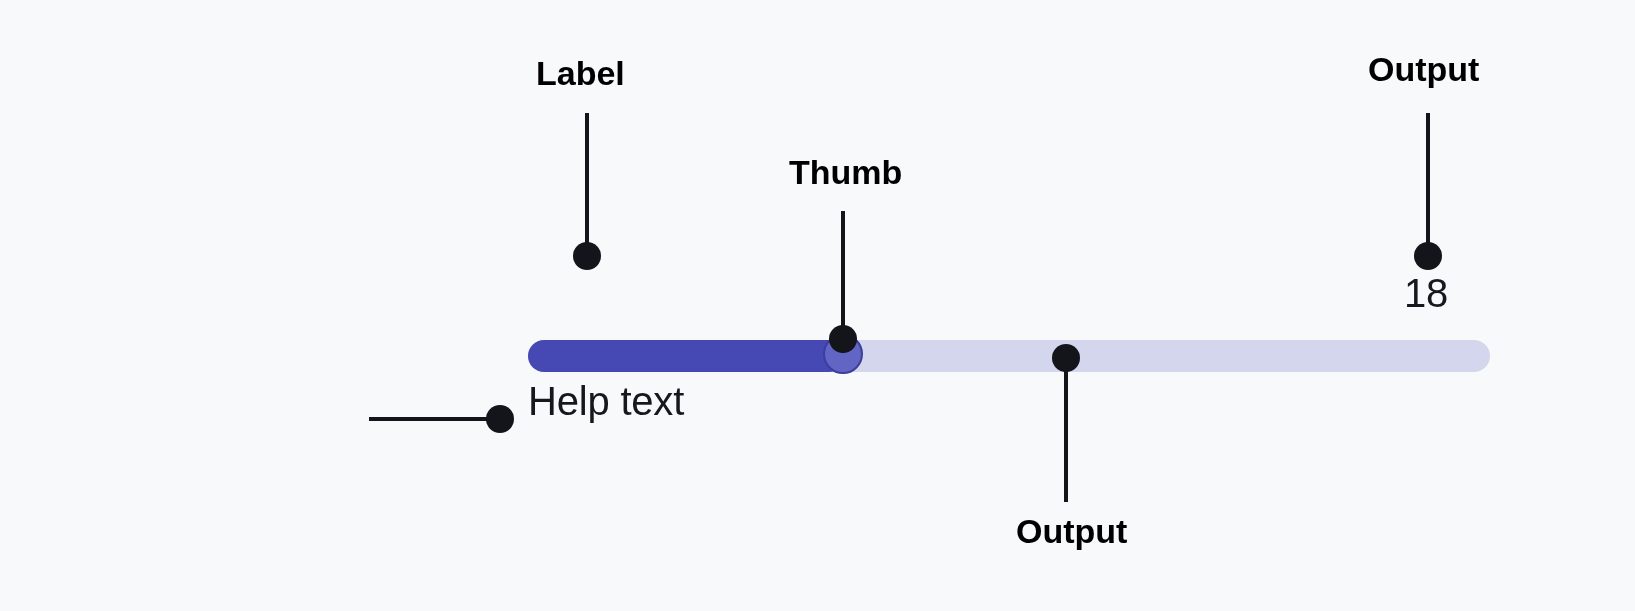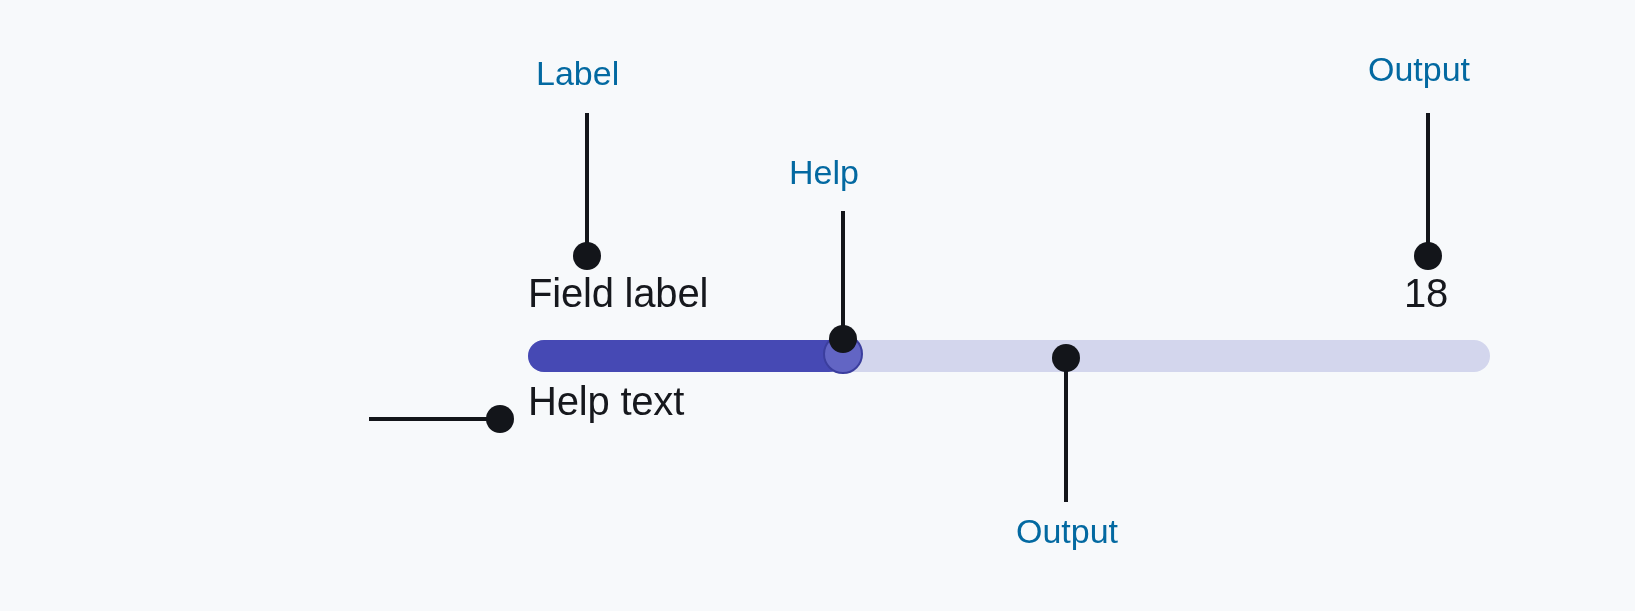--- a/index.html
+++ b/index.html
@@ -62,23 +62,23 @@
     height: 40px;
     box-sizing: border-box;
     border-radius: 50%;
     background: #6265c4;
     border: 2px solid #3b3e9e;
   }
 
   
   .ann-label {
     position: absolute;
-    color: #0369a1;
+    color: #000000;
     font-size: 34px;
-    font-weight: 400;
+    font-weight: 700;
     letter-spacing: 0px;
     white-space: nowrap;
     line-height: 1;
   }
   .ann-dot {
     position: absolute;
     width: 28px;
     height: 28px;
     border-radius: 50%;
     background: #13151a;
@@ -117,36 +117,35 @@
   
   .ann-label-description { left: 137px; top: 404px; }
   .ann-line-description  { left: 369px; top: 417px; width: 126px; }
   .ann-dot-description   { left: 486px; top: 405px; }
 </style>
 </head>
 <body>
 
 <div id="stage">
 
-  <div class="slider-field-label">Field label</div>
 
   <div class="slider-track">
     <div class="slider-track-fill"></div>
     <div class="slider-thumb"></div>
   </div>
 
   <div class="slider-help-text">Help text</div>
 
   <div class="slider-output">18</div>
 
   <div class="ann-label ann-label-label">Label</div>
   <div class="ann-line-v ann-line-label"></div>
   <div class="ann-dot ann-dot-label"></div>
 
-  <div class="ann-label ann-label-thumb">Help</div>
+  <div class="ann-label ann-label-thumb">Thumb</div>
   <div class="ann-line-v ann-line-thumb"></div>
   <div class="ann-dot ann-dot-thumb"></div>
 
   <div class="ann-label ann-label-output">Output</div>
   <div class="ann-line-v ann-line-output"></div>
   <div class="ann-dot ann-dot-output"></div>
 
   <div class="ann-dot ann-dot-track"></div>
   <div class="ann-line-v ann-line-track"></div>
   <div class="ann-label ann-label-track">Output</div>

